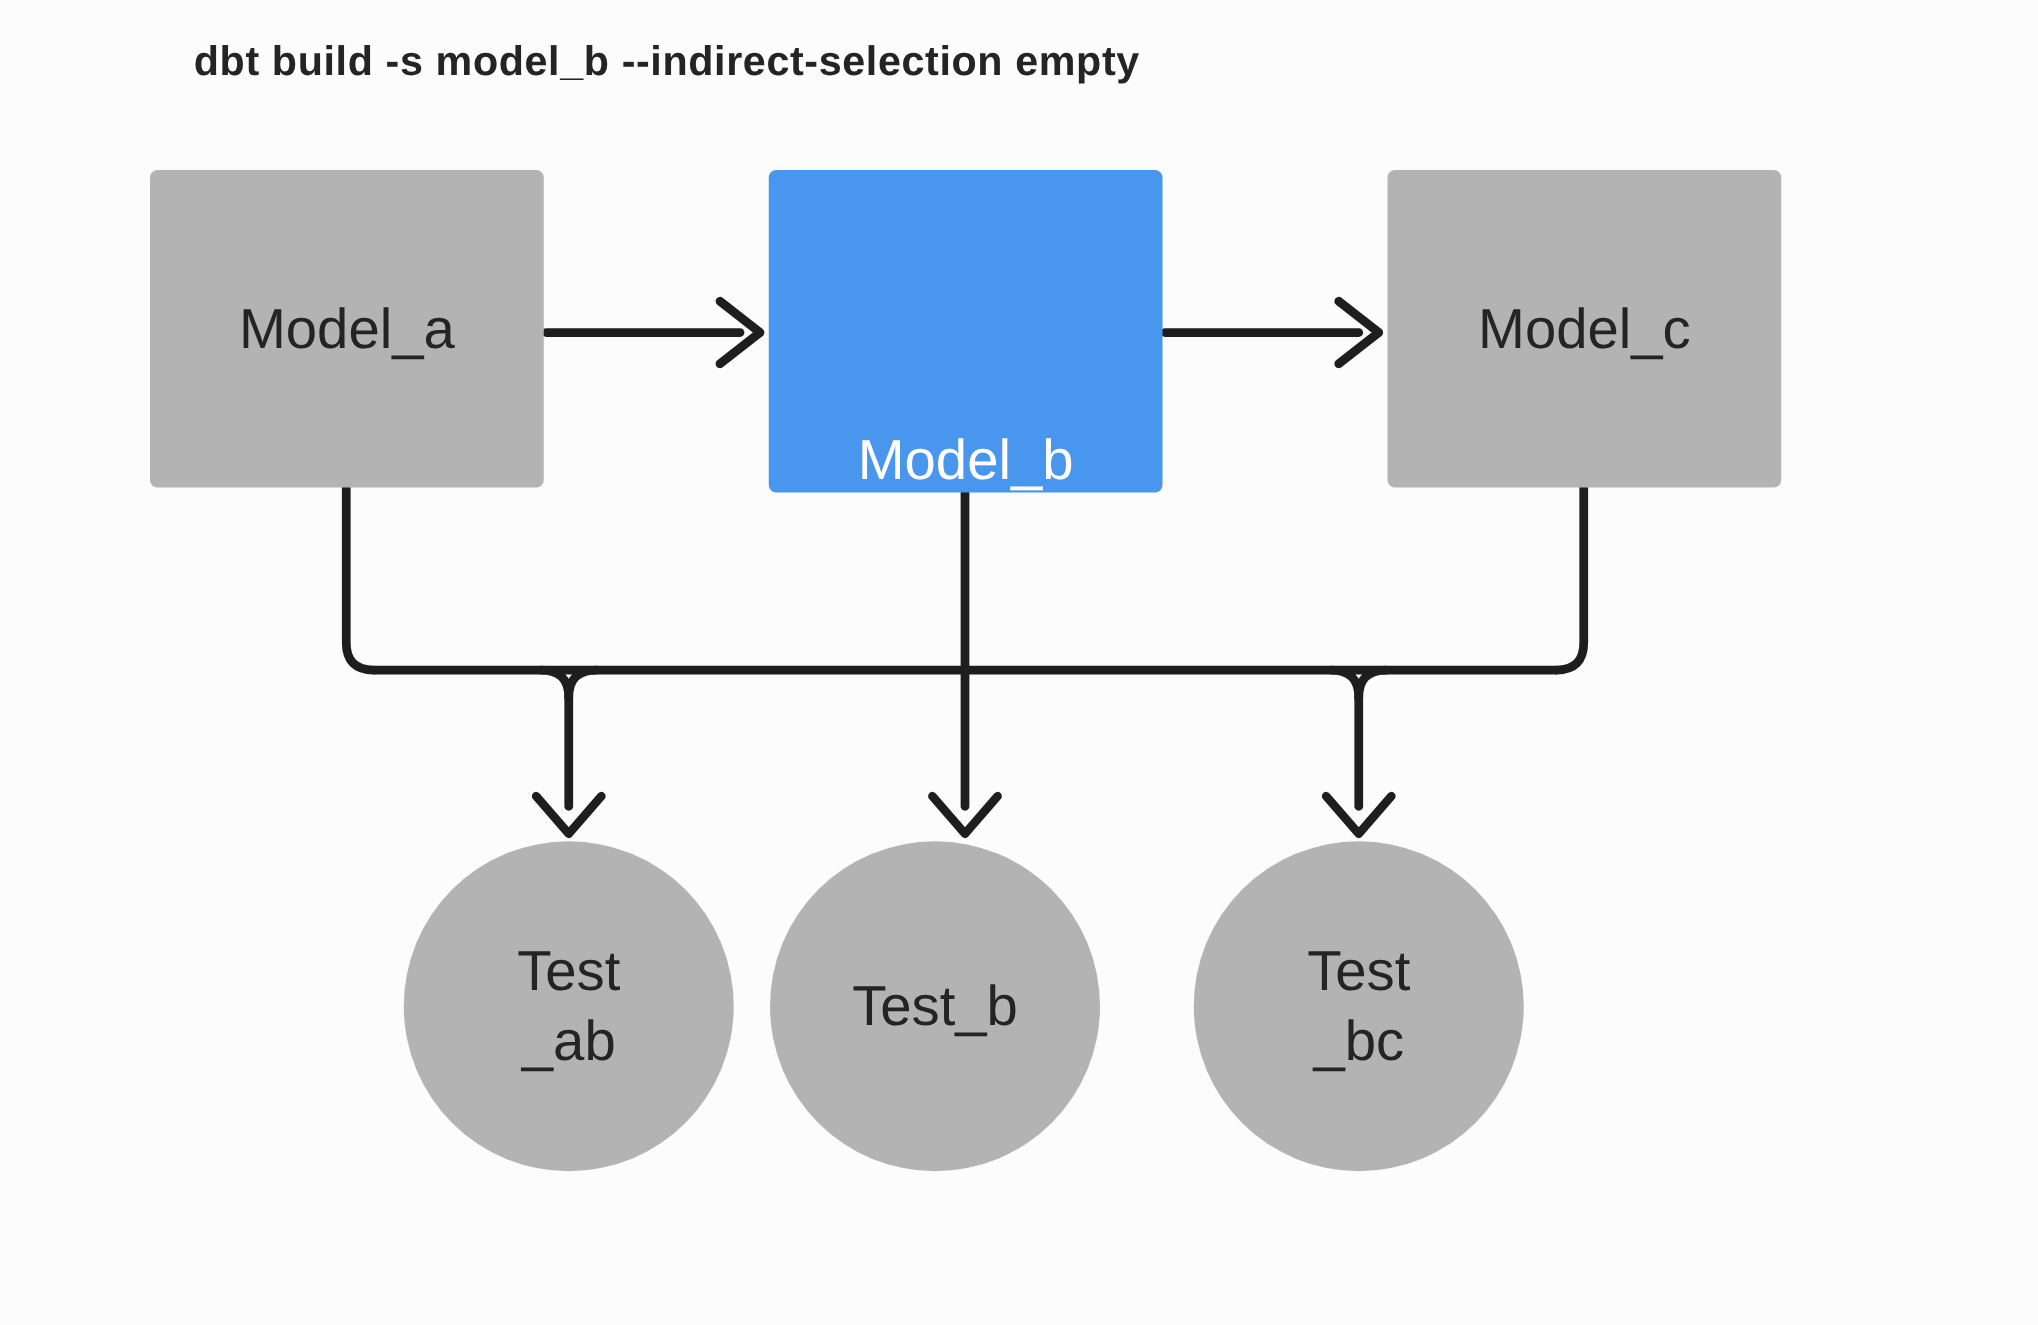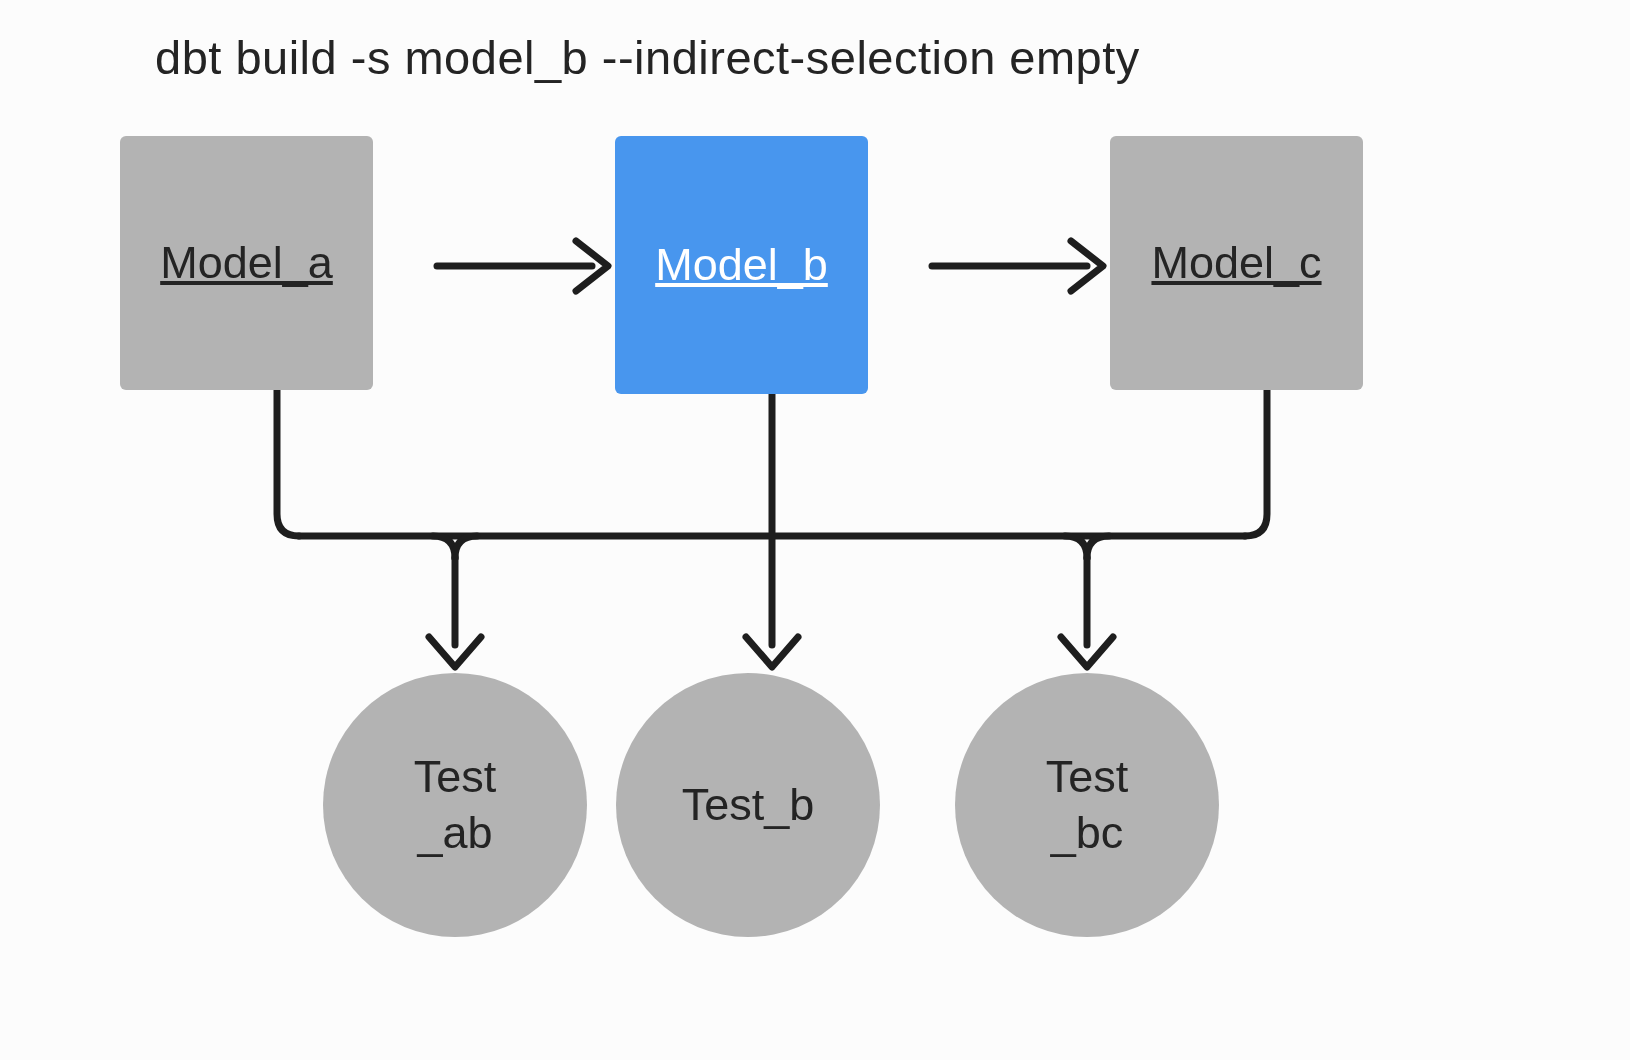--- a/index.html
+++ b/index.html
@@ -11,22 +11,22 @@
     position: relative;
     width: 1630px;
     height: 1060px;
     background: var(--background, #fcfcfc);
     overflow: hidden;
   }
   .title {
     position: absolute;
     left: 155px;
     top: 30px;
-    font-size: 47px;
-    font-weight: 400;
+    font-size: 33px;
+    font-weight: 700;
     color: var(--text-dark, #1e1e1e);
     letter-spacing: 0.5px;
     white-space: nowrap;
   }
   .edges {
     position: absolute;
     left: 0;
     top: 0;
     width: 1630px;
     height: 1060px;
@@ -43,28 +43,28 @@
     display: flex;
     align-items: center;
     justify-content: center;
     text-align: center;
     font-size: 45px;
     font-weight: 500;
     color: var(--text-dark, #2a2a2a);
     box-sizing: border-box;
   }
   .node.rect {
-    width: 253px;
+    width: 315px;
     border-radius: 6px;
     background: var(--node-gray, #b3b3b3);
-    text-decoration: underline;
   }
   .node.rect.blue {
     background: var(--node-blue, #4896ee);
     color: var(--text-light, #ffffff);
+    align-items: flex-end;
   }
   .node.circle {
     width: 264px;
     height: 264px;
     border-radius: 50%;
     background: var(--node-gray, #b3b3b3);
     flex-direction: column;
     line-height: 56px;
   }
   #node-model-a { left: 120px; top: 136px; height: 254px; }

